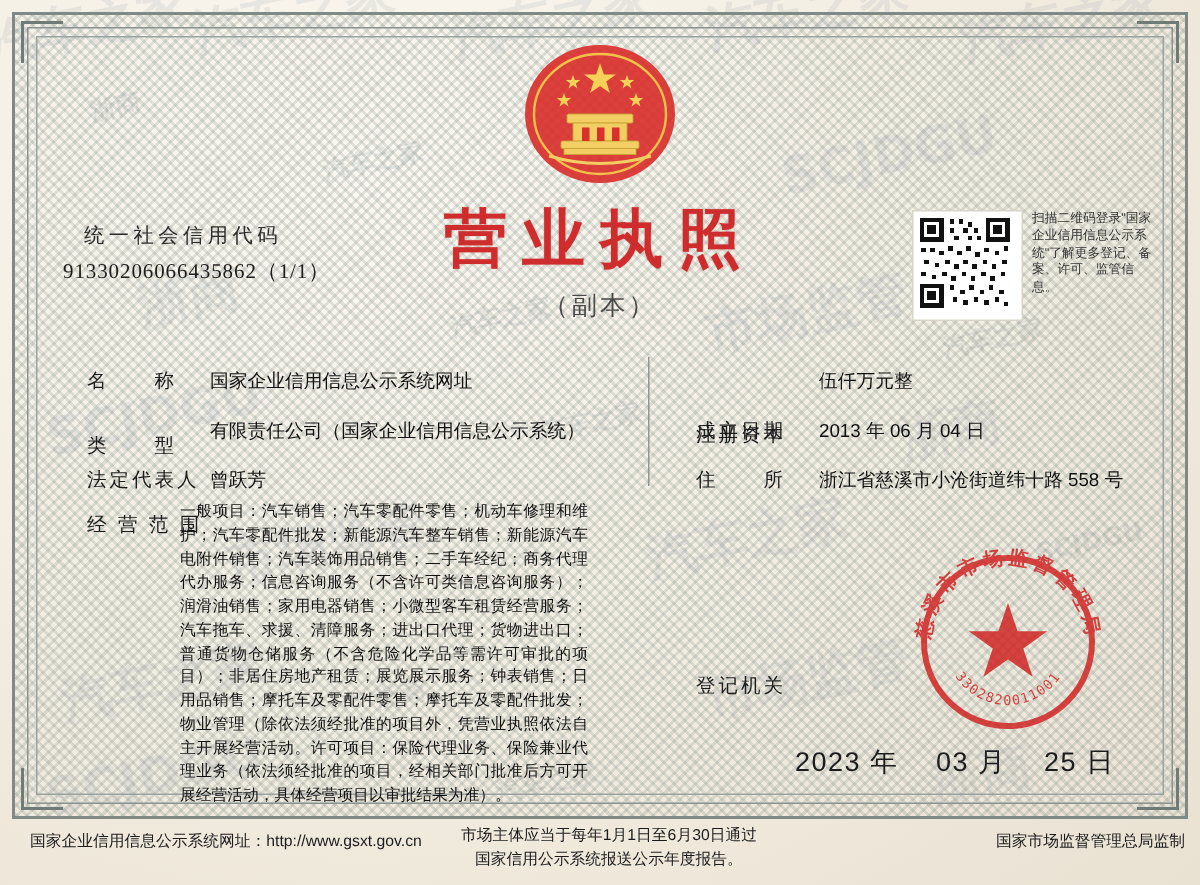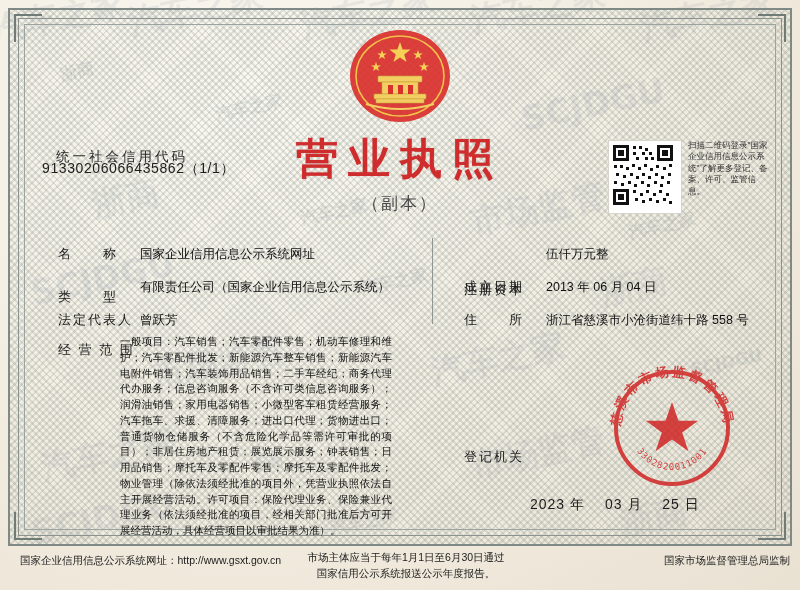--- a/index.html
+++ b/index.html
@@ -67,22 +67,22 @@
   }
   .subtitle{
     position:absolute;left:0;right:0;top:192px;text-align:center;
     font-size:17px;color:#4a4a4a;letter-spacing:2px;
   }
   
   .code-label{
     position:absolute;left:56px;top:148px;font-size:13.5px;color:#2b2b2b;letter-spacing:3px;
   }
   .code-value{
-    position:absolute;left:42px;top:160px;font-size:14px;color:#1d1d1d;letter-spacing:.6px;
-    font-family:Liberation Sans, sans-serif;
+    position:absolute;left:42px;top:172px;font-size:14px;color:#1d1d1d;letter-spacing:.6px;
+    font-family:Liberation Serif, serif;
   }
   
   .qr-box{
     position:absolute;right:118px;top:140px;width:68px;height:68px;
     background:#fff;padding:2px;border:1px solid #d8d4c9;
   }
   .qr-note{
     position:absolute;right:32px;top:140px;width:80px;
     font-size:8.5px;line-height:1.35;color:#333;
   }
@@ -102,21 +102,21 @@
   }
   
   .seal{
     position:absolute;right:58px;bottom:92px;width:140px;height:140px;
   }
   .seal svg{display:block;}
   .reg-authority{
     position:absolute;left:464px;top:448px;font-size:13px;letter-spacing:2px;color:#1c1c1c;
   }
   .date-line{
-    position:absolute;left:530px;top:496px;font-size:14px;color:#1c1c1c;letter-spacing:1px;
+    position:absolute;left:530px;top:496px;font-size:18px;color:#1c1c1c;letter-spacing:1px;
   }
   
   .footer{
     position:absolute;left:12px;right:0;bottom:6px;height:34px;
     font-size:10.5px;color:#1b1b1b;
   }
   .footer .left{position:absolute;left:8px;top:4px;}
   .footer .center{position:absolute;left:50%;transform:translateX(-50%);top:0px;text-align:center;line-height:1.5;}
   .footer .right{position:absolute;right:10px;top:4px;}
 </style>

